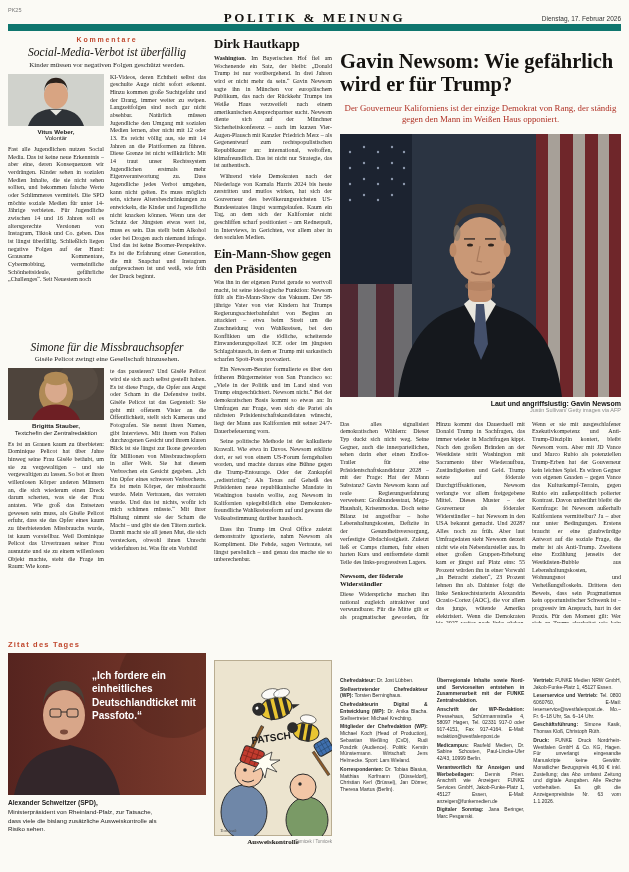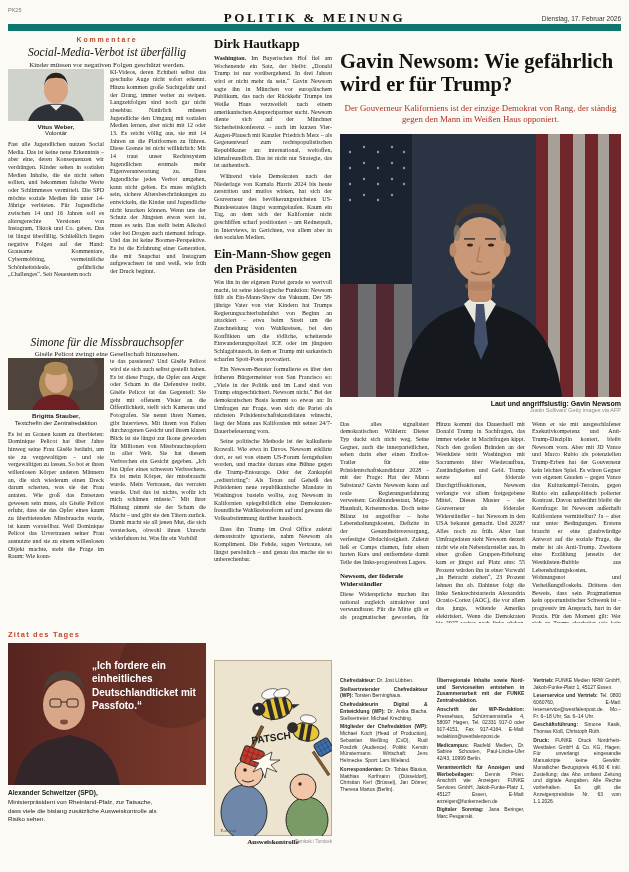--- a/index.html
+++ b/index.html
@@ -13,21 +13,21 @@
   .pagehead { position:absolute; left:8px; right:8px; top:4px; height:27px; border-bottom:7px solid #0f766e; }
   .pcode { position:absolute; left:0; top:3px; font:5.5px "Liberation Sans", sans-serif; color:#777; }
   .ptitle { position:absolute; left:50%; transform:translateX(-50%); top:6px;
             font-size:13px; font-weight:700; letter-spacing:2.6px; white-space:nowrap; }
   .pdate { position:absolute; right:0; top:11px; font:6.5px "Liberation Sans", sans-serif; color:#333; }
 
   
   .leftcol { position:absolute; left:8px; top:36px; width:198px; }
   .kicker { text-align:center; color:#c0482e; font:700 7px "Liberation Sans", sans-serif; letter-spacing:1.8px; margin-bottom:3px; }
   .comment h2 { font-style:italic; font-weight:400; font-size:11.5px; text-align:center; line-height:1.1; margin:3px 0 2px; }
-  .comment .dek { text-align:center; font-size:7px; color:#222; }
+  .comment .dek { text-align:center; font-size:7px; color:#222; margin-bottom:5px; }
   .cols2 { display:flex; gap:6px; overflow:hidden; }
   .cols2 .c { width:96px; }
   .h1x { height:258px; }
   .h2x { height:262px; }
   .body { font-size:6px; line-height:1.28; text-align:justify; hyphens:auto; color:#1c1a17; }
   .body + .body { text-indent:6px; }
   figure.port { margin-bottom:3px; }
   figure.port svg { display:block; width:100%; height:52px; }
   figcaption { text-align:center; font:6px "Liberation Sans", sans-serif; line-height:1.25; margin-top:2px; color:#222; }
   figcaption b { display:block; font-size:6.2px; }

